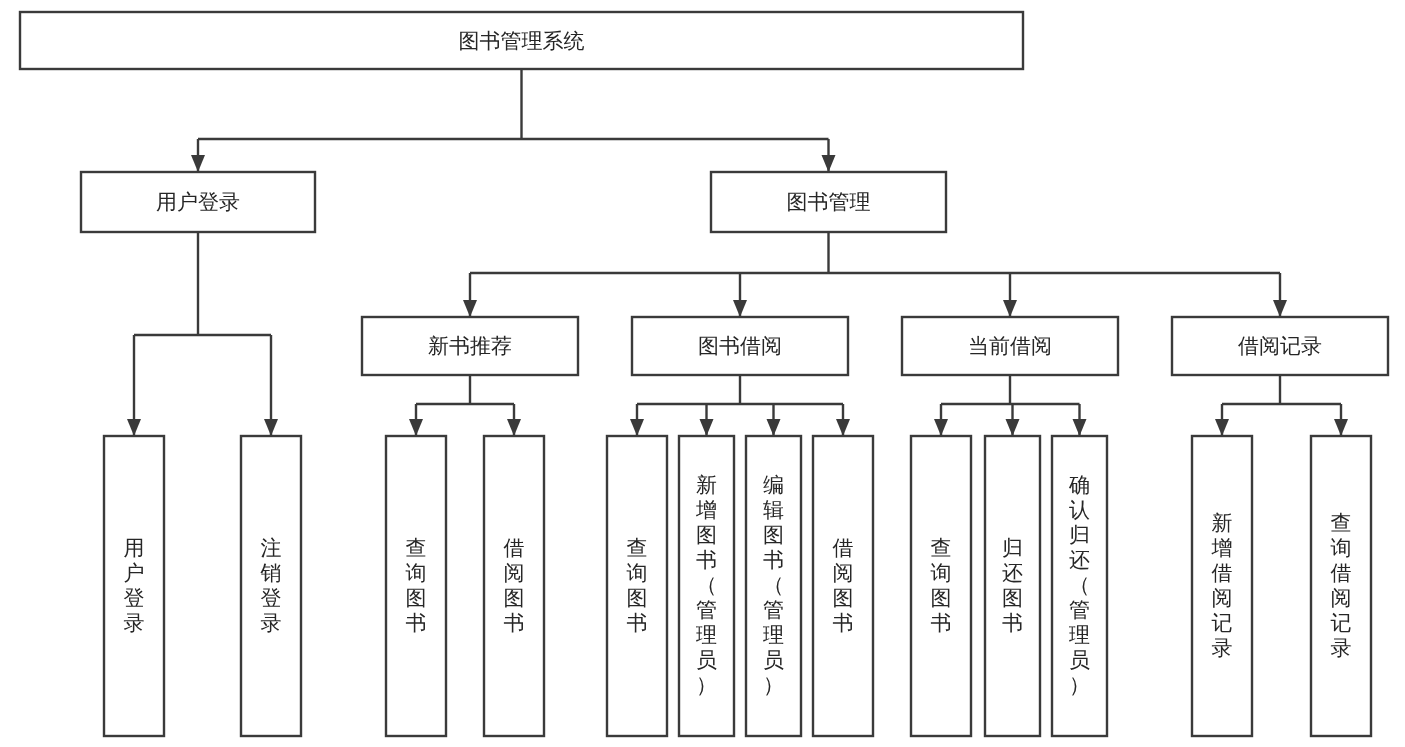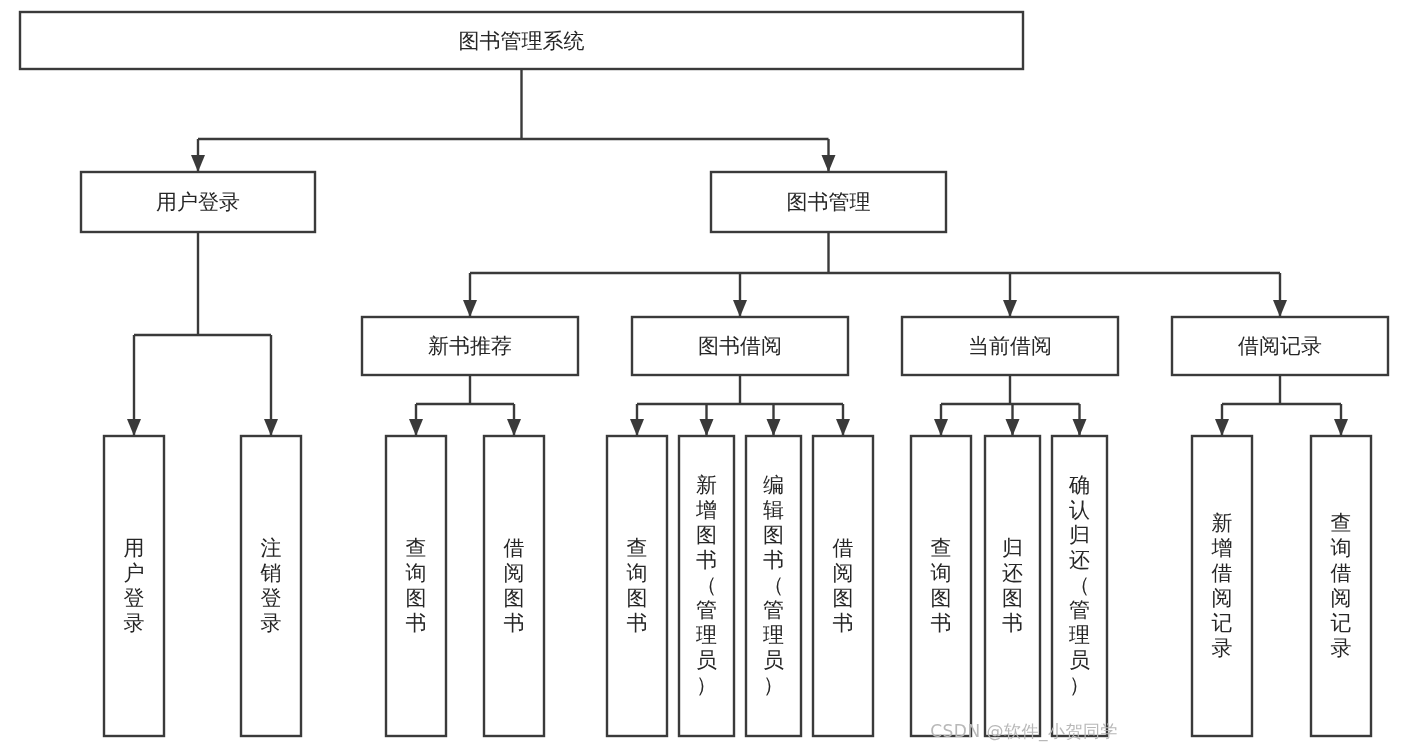--- a/index.html
+++ b/index.html
@@ -277,14 +277,13 @@
           <rect x="1311" y="436" width="60" height="300" class="node-box"></rect>
           <text x="1341" y="523.5" class="node-label-v-char">查</text>
           <text x="1341" y="548.5" class="node-label-v-char">询</text>
           <text x="1341" y="573.5" class="node-label-v-char">借</text>
           <text x="1341" y="598.5" class="node-label-v-char">阅</text>
           <text x="1341" y="623.5" class="node-label-v-char">记</text>
           <text x="1341" y="648.5" class="node-label-v-char">录</text>
         </g>
       </g>
   </svg>
-  <div class="watermark-text">CSDN @软件_小贺同学</div>
 </div>
 
 </body></html>

